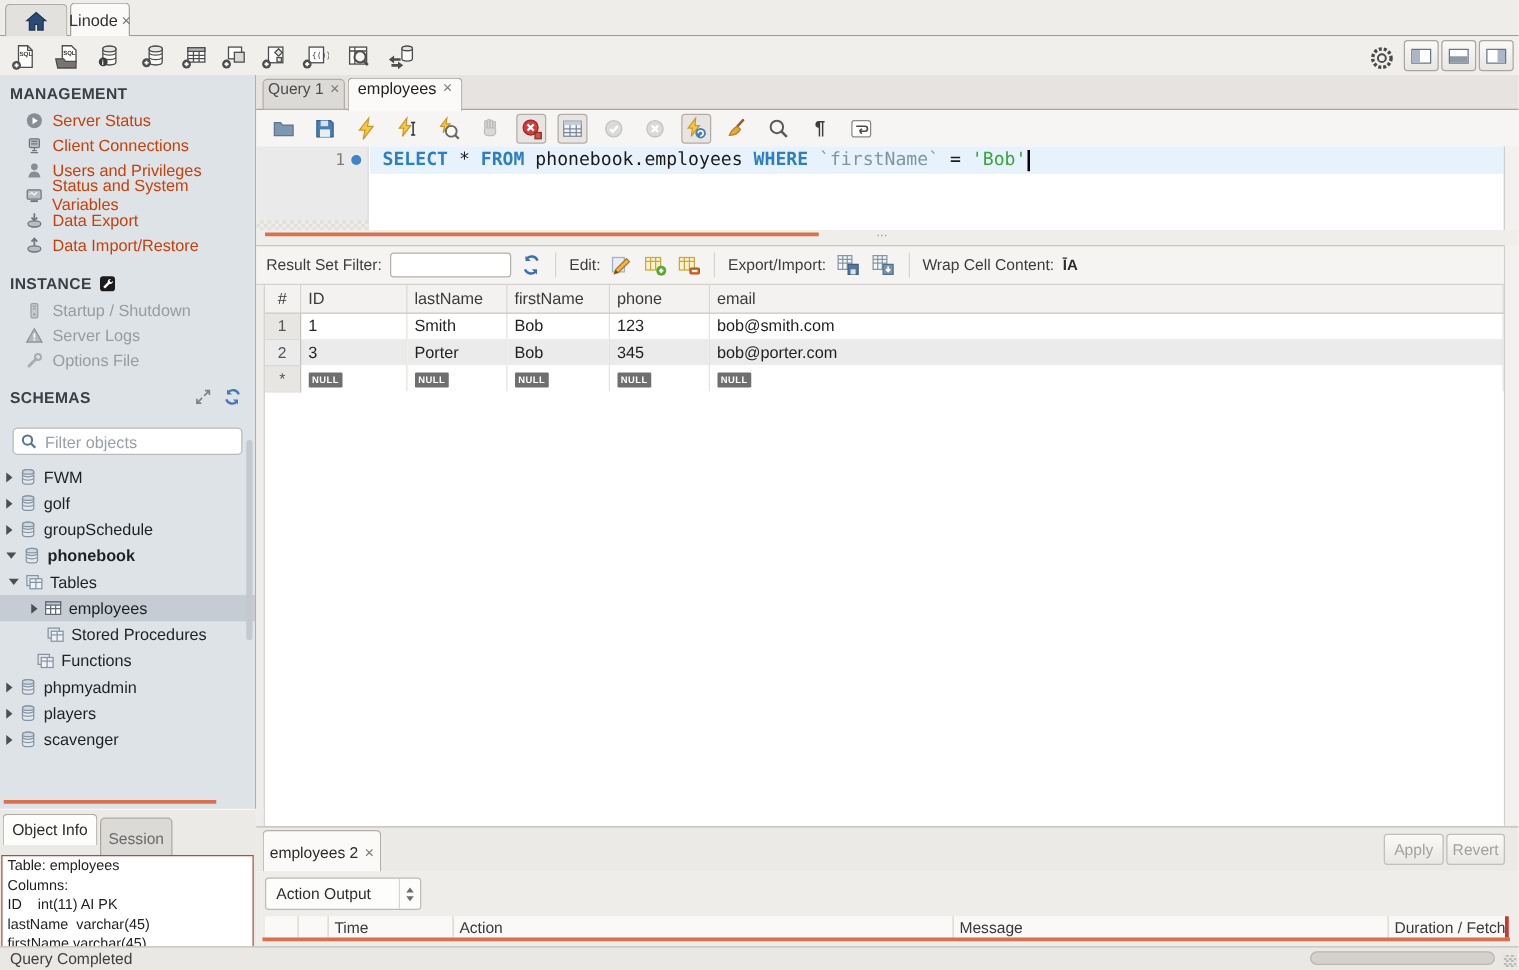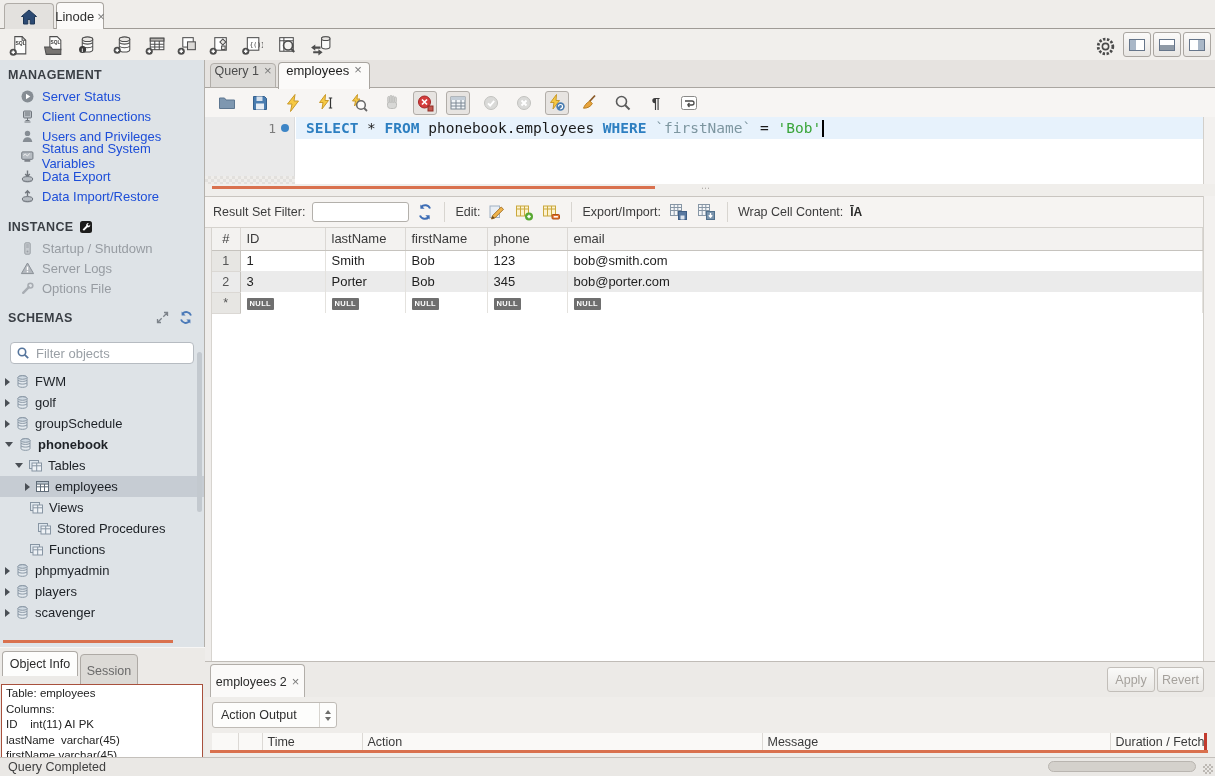--- a/index.html
+++ b/index.html
@@ -16,21 +16,21 @@
   
   .main-toolbar { position:absolute; left:0; top:29px; width:1215px; height:31px; background:#f1efec; }
   .mtb-btn { position:absolute; top:3px; width:26px; height:26px; display:flex; align-items:center; justify-content:center; }
   .panel-btn { position:absolute; top:3px; width:28px; height:25px; border:1px solid #aaa6a1; border-radius:3px; background:linear-gradient(#fbfaf9,#e8e6e3); display:flex; align-items:center; justify-content:center; }
   .pbox { width:16px; height:12px; border:1.5px solid #65758a; background:#fff; position:relative; }
   .pbox .fill { position:absolute; background:#a9b7c7; }
 
   
   .sidebar { position:absolute; left:0; top:60px; width:205px; height:587px; background:#dee3e7; border-right:1px solid #b3b0ab; }
   .sec-title { display:flex; align-items:center; margin:8px 8px 4px 8px; font-size:12.5px; font-weight:bold; color:#3a3f45; letter-spacing:.3px; }
-  .side-item { display:flex; align-items:center; height:20px; padding-left:20px; gap:7px; font-size:13px; color:#1d4ed8; }
+  .side-item { display:flex; align-items:center; height:20px; padding-left:20px; gap:7px; font-size:13px; color:#c2410c; }
   .side-item.gray { color:#979ca2; }
   .schemas-head { display:flex; align-items:center; margin:12px 10px 0 8px; }
   .schemas-head .spacer { flex:1; }
   .filter-box { display:flex; align-items:center; gap:5px; margin:17px 10px 0 10px; height:22px; background:#fff; border:1px solid #b6bbc1; border-radius:4px; padding-left:5px; }
   .filter-box input { border:none; outline:none; flex:1; font-size:13px; color:#333; background:transparent; font-family:"Liberation Sans",sans-serif; min-width:10px; }
   .filter-box input::placeholder { color:#9aa0a6; }
   .tree { margin-top:7px; position:relative; }
   .tree-row { display:flex; align-items:center; height:21px; font-size:13px; color:#1d2126; gap:5px; }
   .tree-row.sel { background:#c6ccd3; }
   .tree-row.bold { font-weight:bold; }
@@ -380,45 +380,37 @@
       </div>
       <div class="tree-row bold" style="padding-left:5px">
         <span class="exp down"></span>
         <svg width="15" height="15" viewBox="0 0 15 15">
             <path d="M3 3.5c0-1 2-1.8 4.5-1.8S12 2.5 12 3.5v8c0 1-2 1.8-4.5 1.8S3 12.5 3 11.5z" fill="#e3e9ee" stroke="#8795a3"></path>
             <ellipse cx="7.5" cy="3.5" rx="4.5" ry="1.8" fill="#cfd9e2" stroke="#8795a3"></ellipse>
             <path d="M3 6.2c1 .8 2.6 1.2 4.5 1.2s3.5-.4 4.5-1.2M3 8.9c1 .8 2.6 1.2 4.5 1.2s3.5-.4 4.5-1.2" fill="none" stroke="#8795a3"></path>
           </svg>
         <span>phonebook</span>
       </div>
-      <div class="tree-row" style="padding-left:15px">
+      <div class="tree-row" style="padding-left:7px">
         <span class="exp down"></span>
         <svg width="15" height="15" viewBox="0 0 15 15">
             <rect x="1.5" y="2.5" width="9" height="8" fill="#dfe7ee" stroke="#8795a3"></rect>
             <rect x="4" y="5" width="9.5" height="8" fill="#eef2f6" stroke="#8795a3"></rect>
             <path d="M4 7.8h9.5M8.7 5v8" stroke="#8795a3"></path>
           </svg>
         <span>Tables</span>
       </div>
       <div class="tree-row sel" style="padding-left:25px">
         <span class="exp right"></span>
         <svg width="15" height="15" viewBox="0 0 15 15">
             <rect x="1.5" y="2.5" width="12" height="10" fill="#fff" stroke="#5f6b77"></rect>
             <rect x="1.5" y="2.5" width="12" height="2.6" fill="#b9c4ce" stroke="#5f6b77"></rect>
             <path d="M1.5 7.8h12M5.5 5.1v7.4M9.5 5.1v7.4" stroke="#5f6b77"></path>
           </svg>
         <span>employees</span>
-      </div>
-      <div class="tree-row" style="padding-left:29px">
-        <svg width="15" height="15" viewBox="0 0 15 15">
-            <rect x="1.5" y="2.5" width="9" height="8" fill="#dfe7ee" stroke="#8795a3"></rect>
-            <rect x="4" y="5" width="9.5" height="8" fill="#eef2f6" stroke="#8795a3"></rect>
-            <path d="M4 7.8h9.5M8.7 5v8" stroke="#8795a3"></path>
-          </svg>
-        <span>Views</span>
       </div>
       <div class="tree-row" style="padding-left:37px">
         <svg width="15" height="15" viewBox="0 0 15 15">
             <rect x="1.5" y="2.5" width="9" height="8" fill="#dfe7ee" stroke="#8795a3"></rect>
             <rect x="4" y="5" width="9.5" height="8" fill="#eef2f6" stroke="#8795a3"></rect>
             <path d="M4 7.8h9.5M8.7 5v8" stroke="#8795a3"></path>
           </svg>
         <span>Stored Procedures</span>
       </div>
       <div class="tree-row" style="padding-left:29px">

